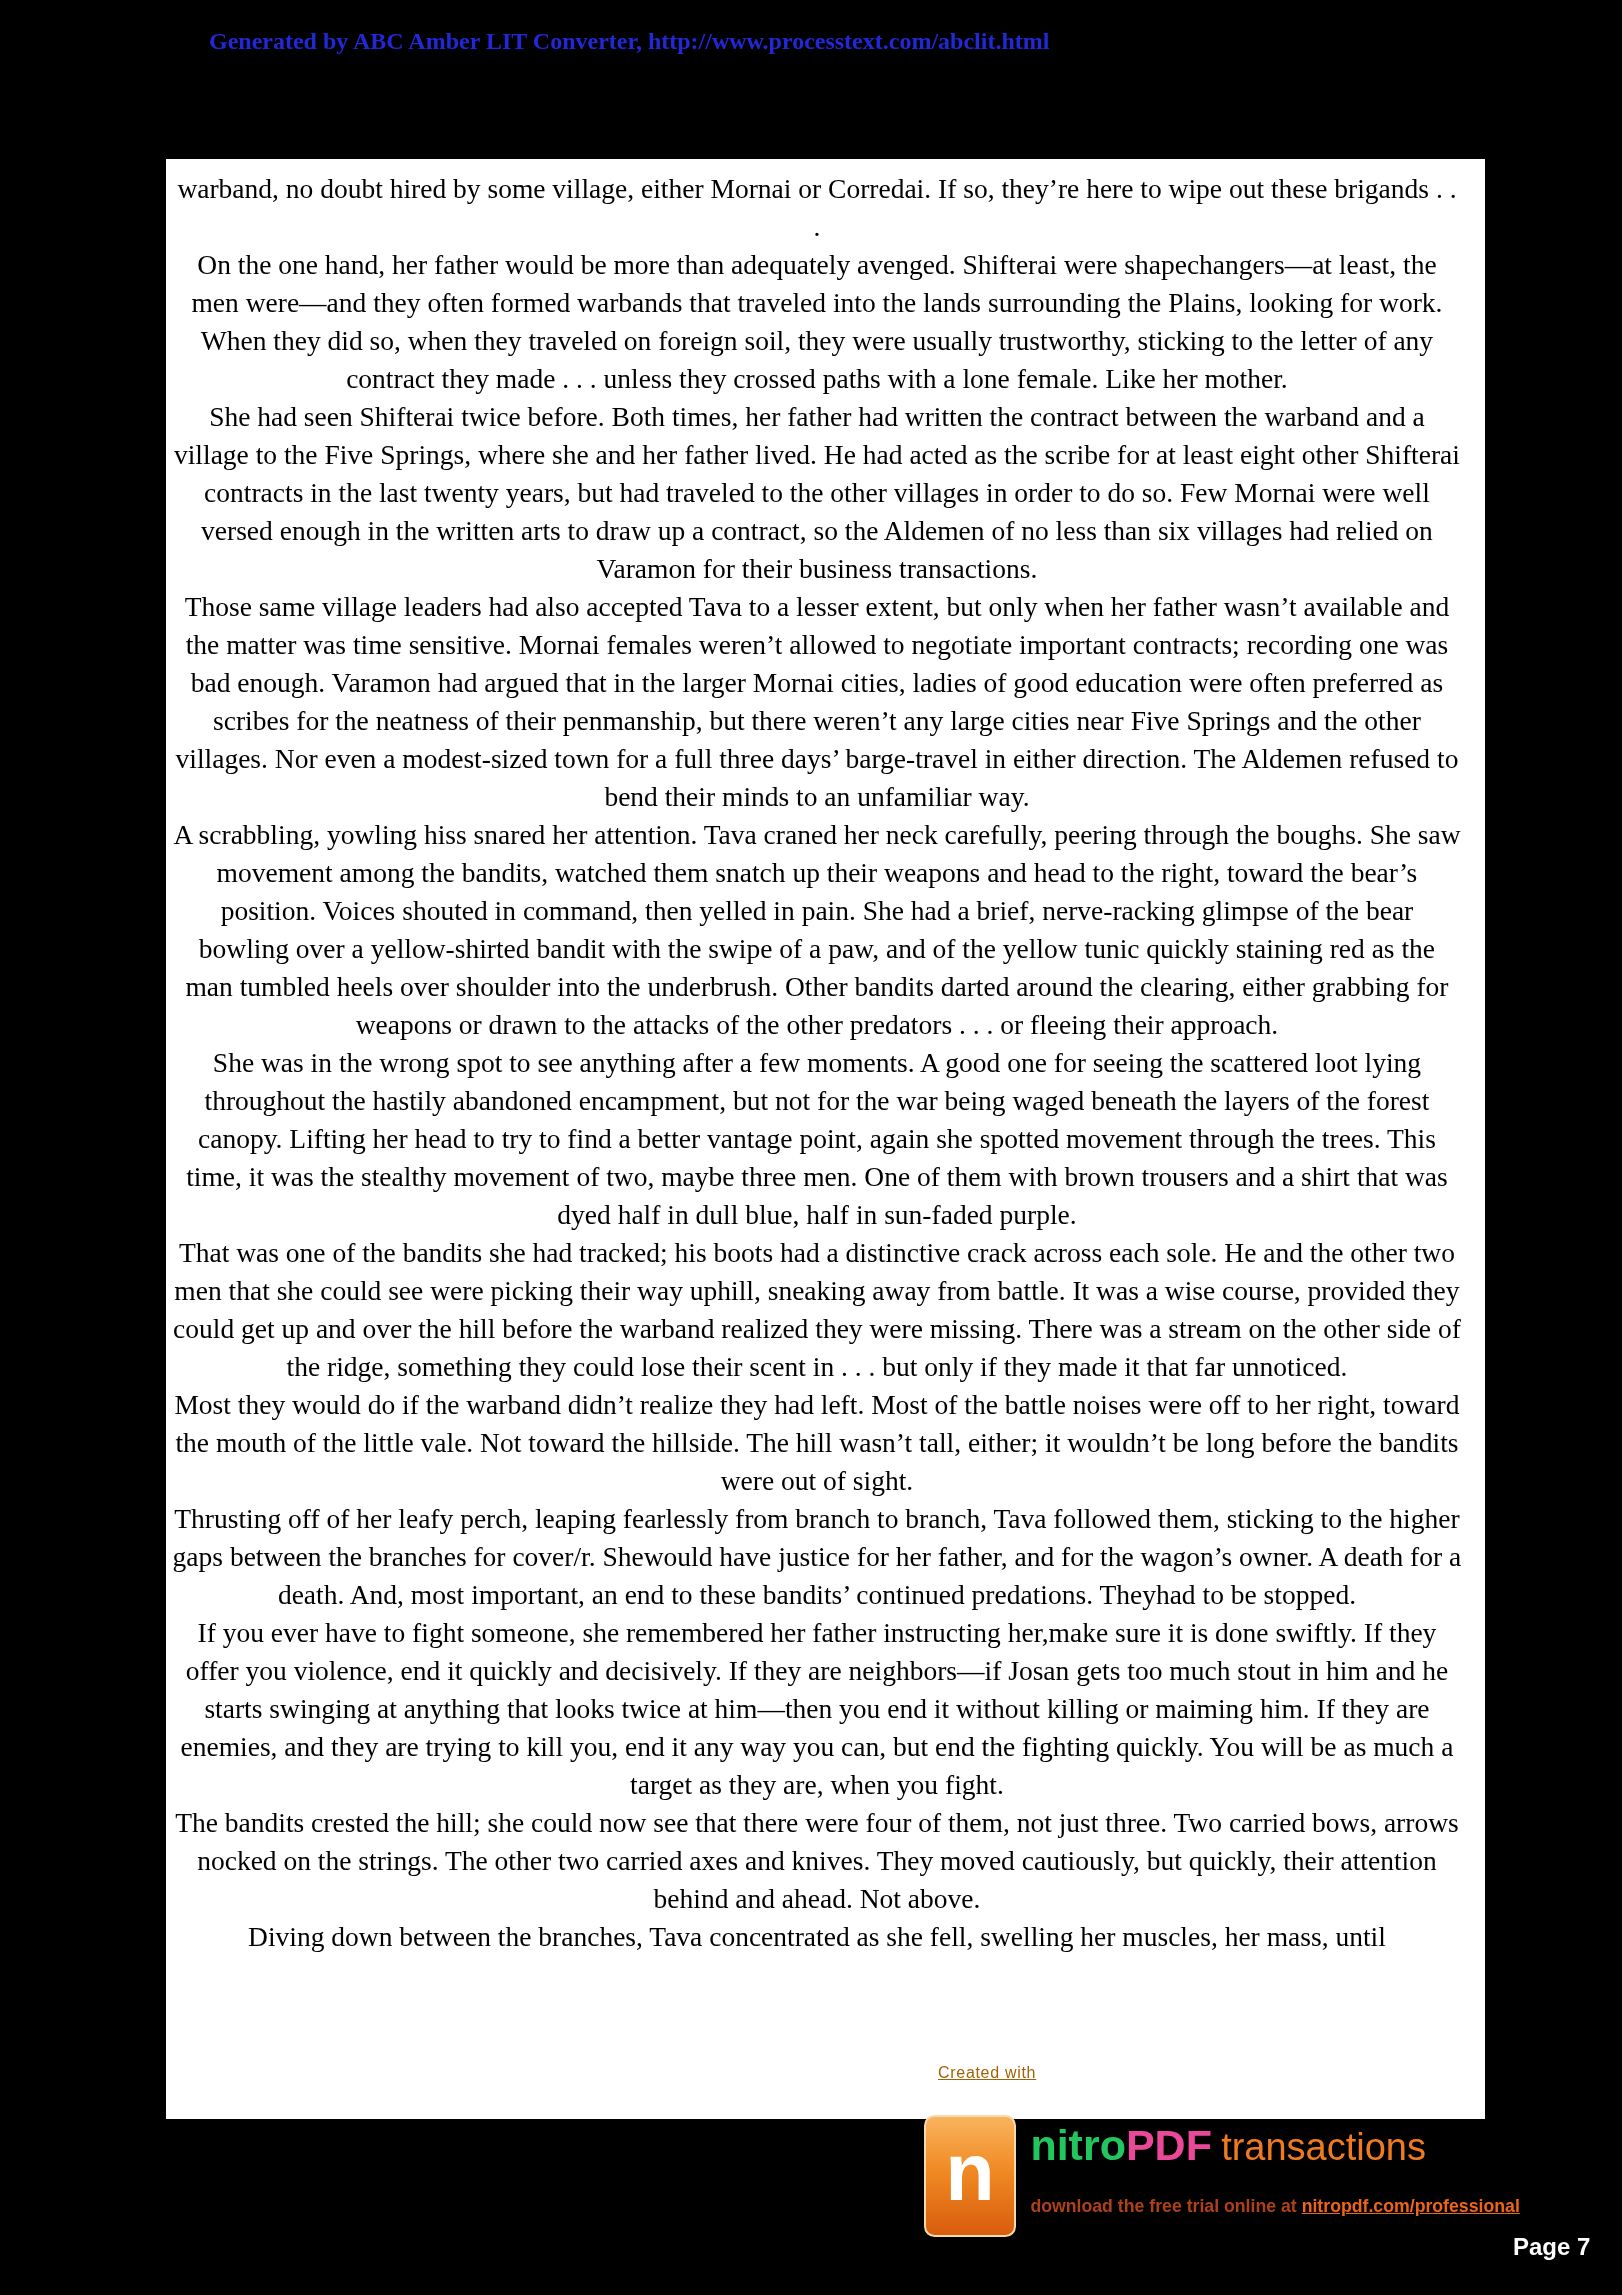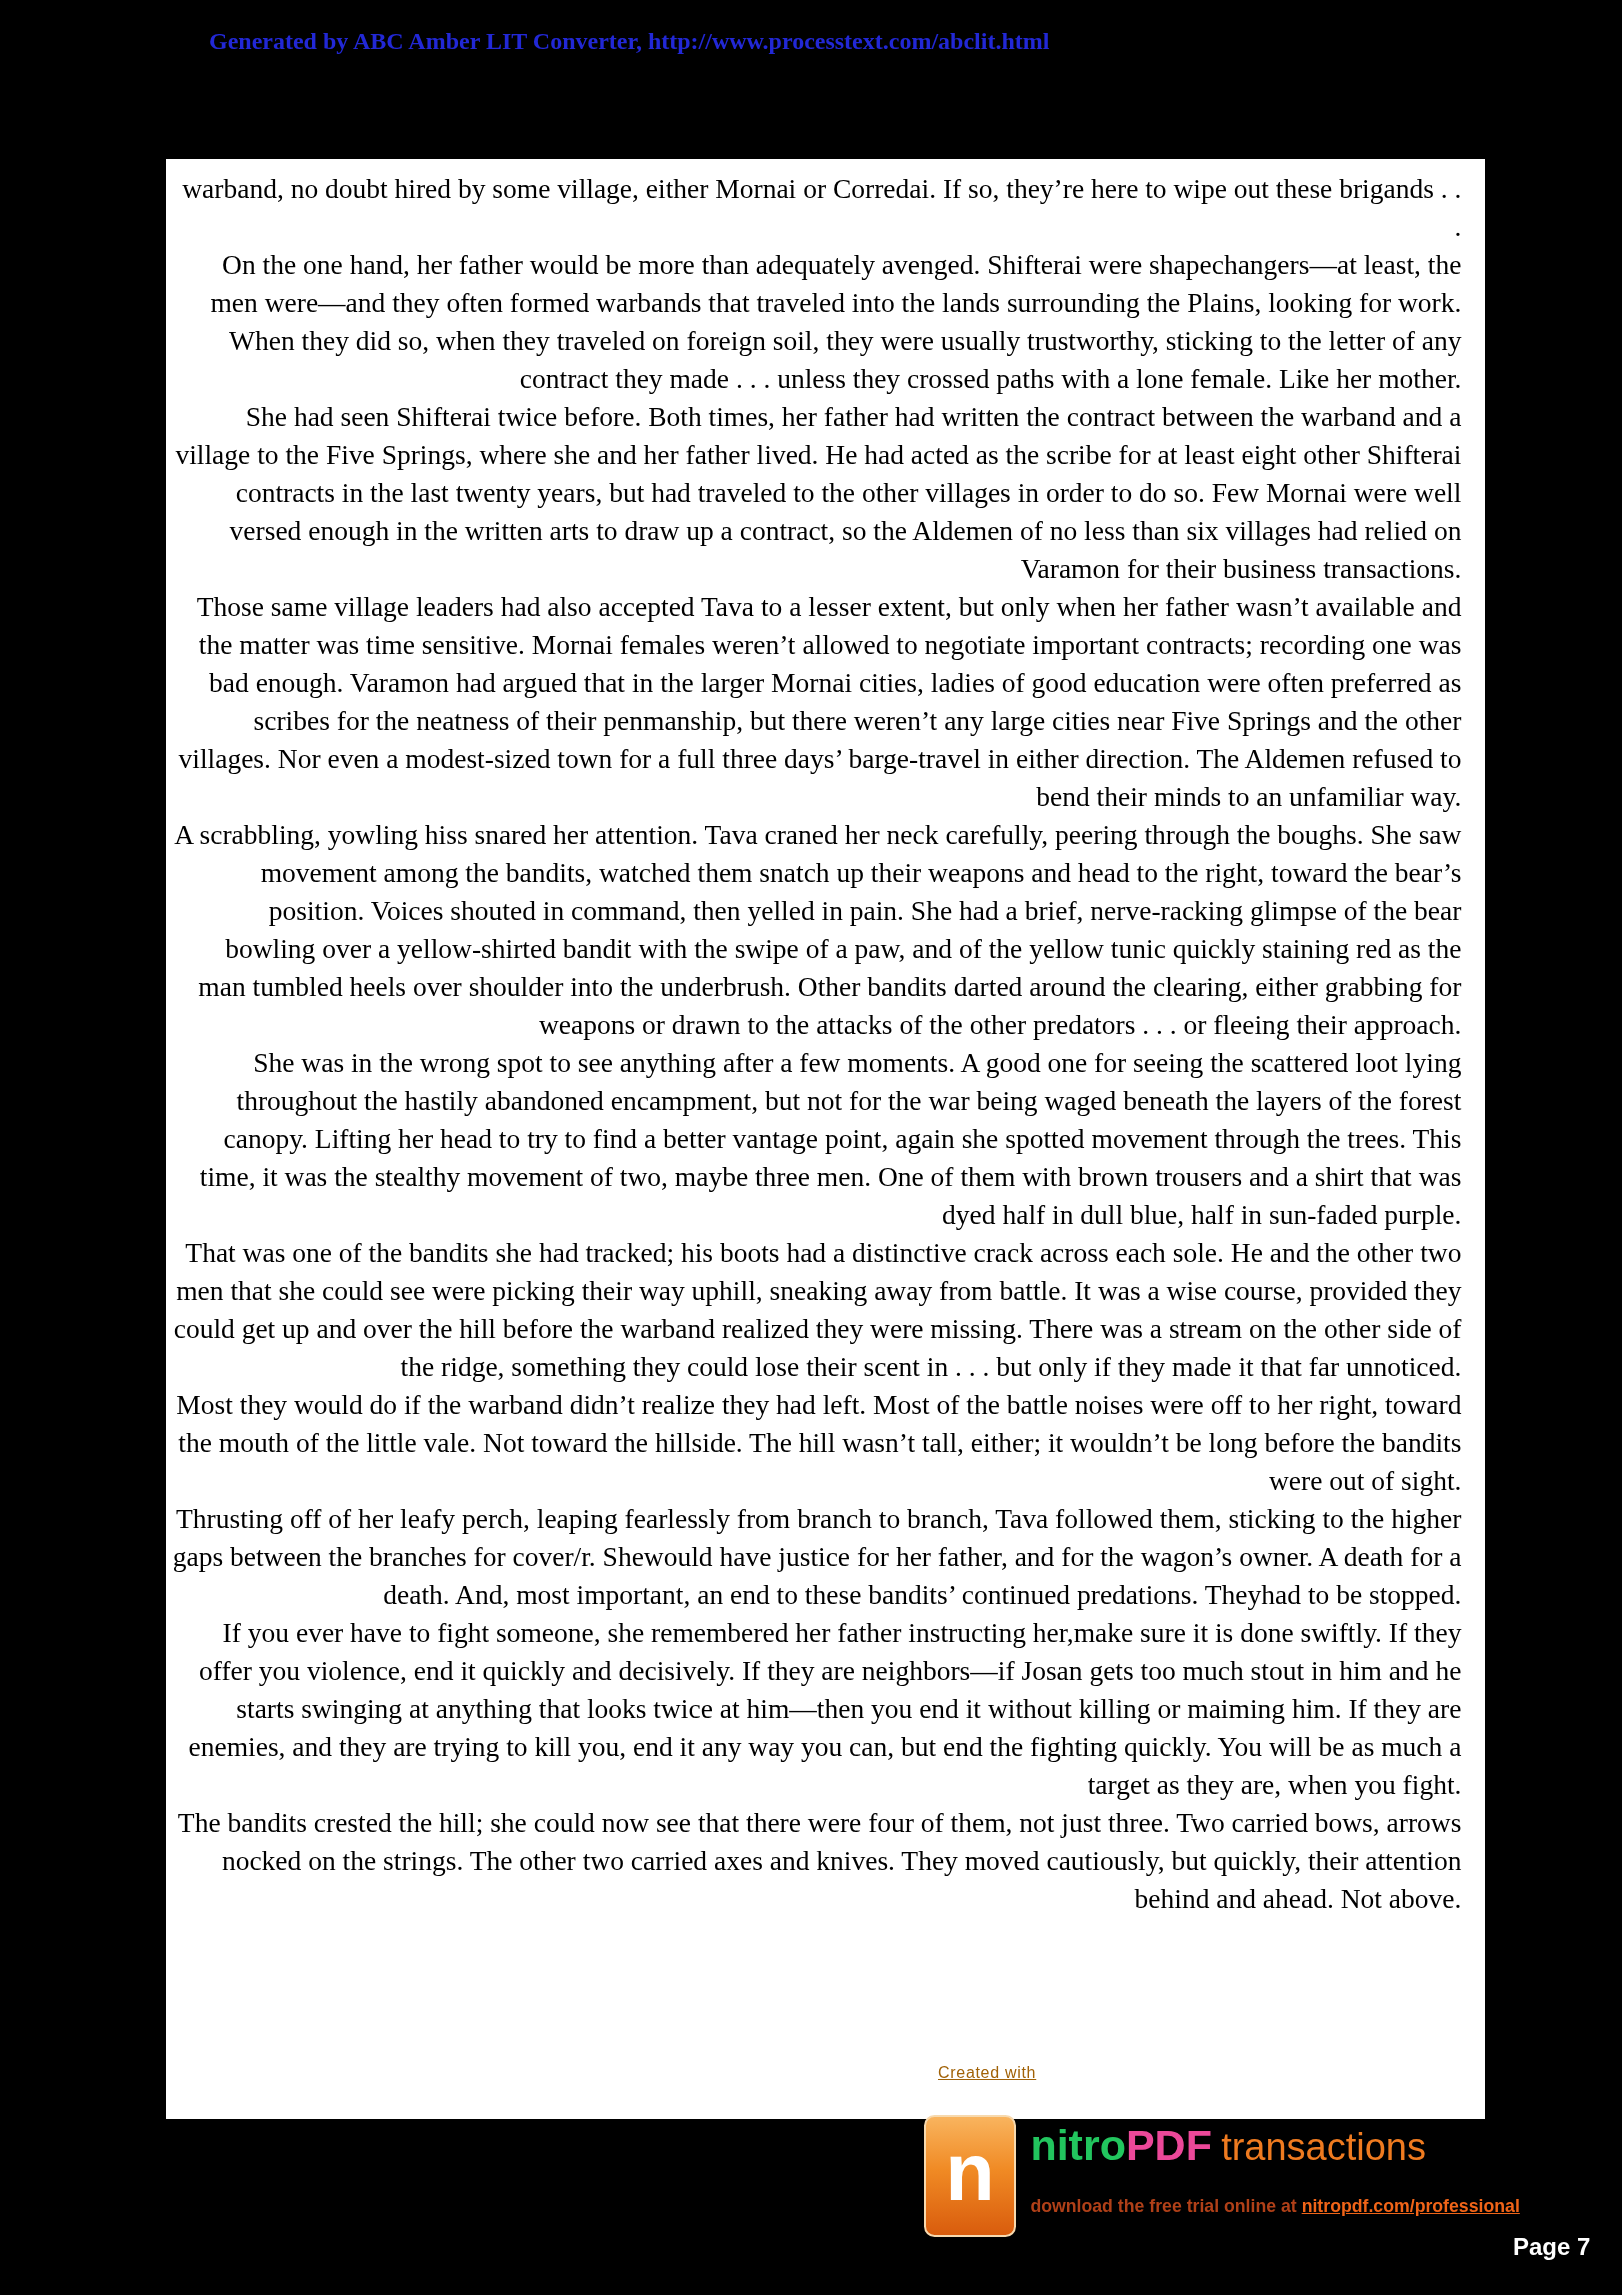--- a/index.html
+++ b/index.html
@@ -27,21 +27,21 @@
     top: 159px;
     width: 1319px;
     height: 1960px;
     background: #ffffff;
   }
   .text-block {
     padding: 10.5px 23.6px 0 6.5px;
     color: #000;
     font-size: 27.5px;
     line-height: 38px;
-    text-align: right;
+    text-align: center;
   }
   .text-block p { margin: 0; }
   .created-with {
     position: absolute;
     left: 772px;
     top: 1905px;
     font-family: "Liberation Sans", sans-serif;
     font-size: 16px;
     color: #a16207;
     letter-spacing: 0.7px;
@@ -123,20 +123,21 @@
     <p>On the one hand, her father would be more than adequately avenged. Shifterai were shapechangers—at least, the men were—and they often formed warbands that traveled into the lands surrounding the Plains, looking for work. When they did so, when they traveled on foreign soil, they were usually trustworthy, sticking to the letter of any contract they made . . . unless they crossed paths with a lone female. Like her mother.</p>
     <p>She had seen Shifterai twice before. Both times, her father had written the contract between the warband and a village to the Five Springs, where she and her father lived. He had acted as the scribe for at least eight other Shifterai contracts in the last twenty years, but had traveled to the other villages in order to do so. Few Mornai were well versed enough in the written arts to draw up a contract, so the Aldemen of no less than six villages had relied on Varamon for their business transactions.</p>
     <p>Those same village leaders had also accepted Tava to a lesser extent, but only when her father wasn’t available and the matter was time sensitive. Mornai females weren’t allowed to negotiate important contracts; recording one was bad enough. Varamon had argued that in the larger Mornai cities, ladies of good education were often preferred as scribes for the neatness of their penmanship, but there weren’t any large cities near Five Springs and the other villages. Nor even a modest-sized town for a full three days’ barge-travel in either direction. The Aldemen refused to bend their minds to an unfamiliar way.</p>
     <p>A scrabbling, yowling hiss snared her attention. Tava craned her neck carefully, peering through the boughs. She saw movement among the bandits, watched them snatch up their weapons and head to the right, toward the bear’s position. Voices shouted in command, then yelled in pain. She had a brief, nerve-racking glimpse of the bear bowling over a yellow-shirted bandit with the swipe of a paw, and of the yellow tunic quickly staining red as the man tumbled heels over shoulder into the underbrush. Other bandits darted around the clearing, either grabbing for weapons or drawn to the attacks of the other predators . . . or fleeing their approach.</p>
     <p>She was in the wrong spot to see anything after a few moments. A good one for seeing the scattered loot lying throughout the hastily abandoned encampment, but not for the war being waged beneath the layers of the forest canopy. Lifting her head to try to find a better vantage point, again she spotted movement through the trees. This time, it was the stealthy movement of two, maybe three men. One of them with brown trousers and a shirt that was dyed half in dull blue, half in sun-faded purple.</p>
     <p>That was one of the bandits she had tracked; his boots had a distinctive crack across each sole. He and the other two men that she could see were picking their way uphill, sneaking away from battle. It was a wise course, provided they could get up and over the hill before the warband realized they were missing. There was a stream on the other side of the ridge, something they could lose their scent in . . . but only if they made it that far unnoticed.</p>
     <p>Most they would do if the warband didn’t realize they had left. Most of the battle noises were off to her right, toward the mouth of the little vale. Not toward the hillside. The hill wasn’t tall, either; it wouldn’t be long before the bandits were out of sight.</p>
     <p>Thrusting off of her leafy perch, leaping fearlessly from branch to branch, Tava followed them, sticking to the higher gaps between the branches for cover/r. Shewould have justice for her father, and for the wagon’s owner. A death for a death. And, most important, an end to these bandits’ continued predations. Theyhad to be stopped.</p>
     <p>If you ever have to fight someone, she remembered her father instructing her,make sure it is done swiftly. If they offer you violence, end it quickly and decisively. If they are neighbors—if Josan gets too much stout in him and he starts swinging at anything that looks twice at him—then you end it without killing or maiming him. If they are enemies, and they are trying to kill you, end it any way you can, but end the fighting quickly. You will be as much a target as they are, when you fight.</p>
     <p>The bandits crested the hill; she could now see that there were four of them, not just three. Two carried bows, arrows nocked on the strings. The other two carried axes and knives. They moved cautiously, but quickly, their attention behind and ahead. Not above.</p>
+    <p>Diving down between the branches, Tava concentrated as she fell, swelling her muscles, her mass, until</p>
   </div>
   <div class="created-with">Created with</div>
 </div>
 
 <div class="brand">
   <div class="nbox">
     <span>n</span>
   </div>
   <div class="brand-col">
     <div class="brand-name">

